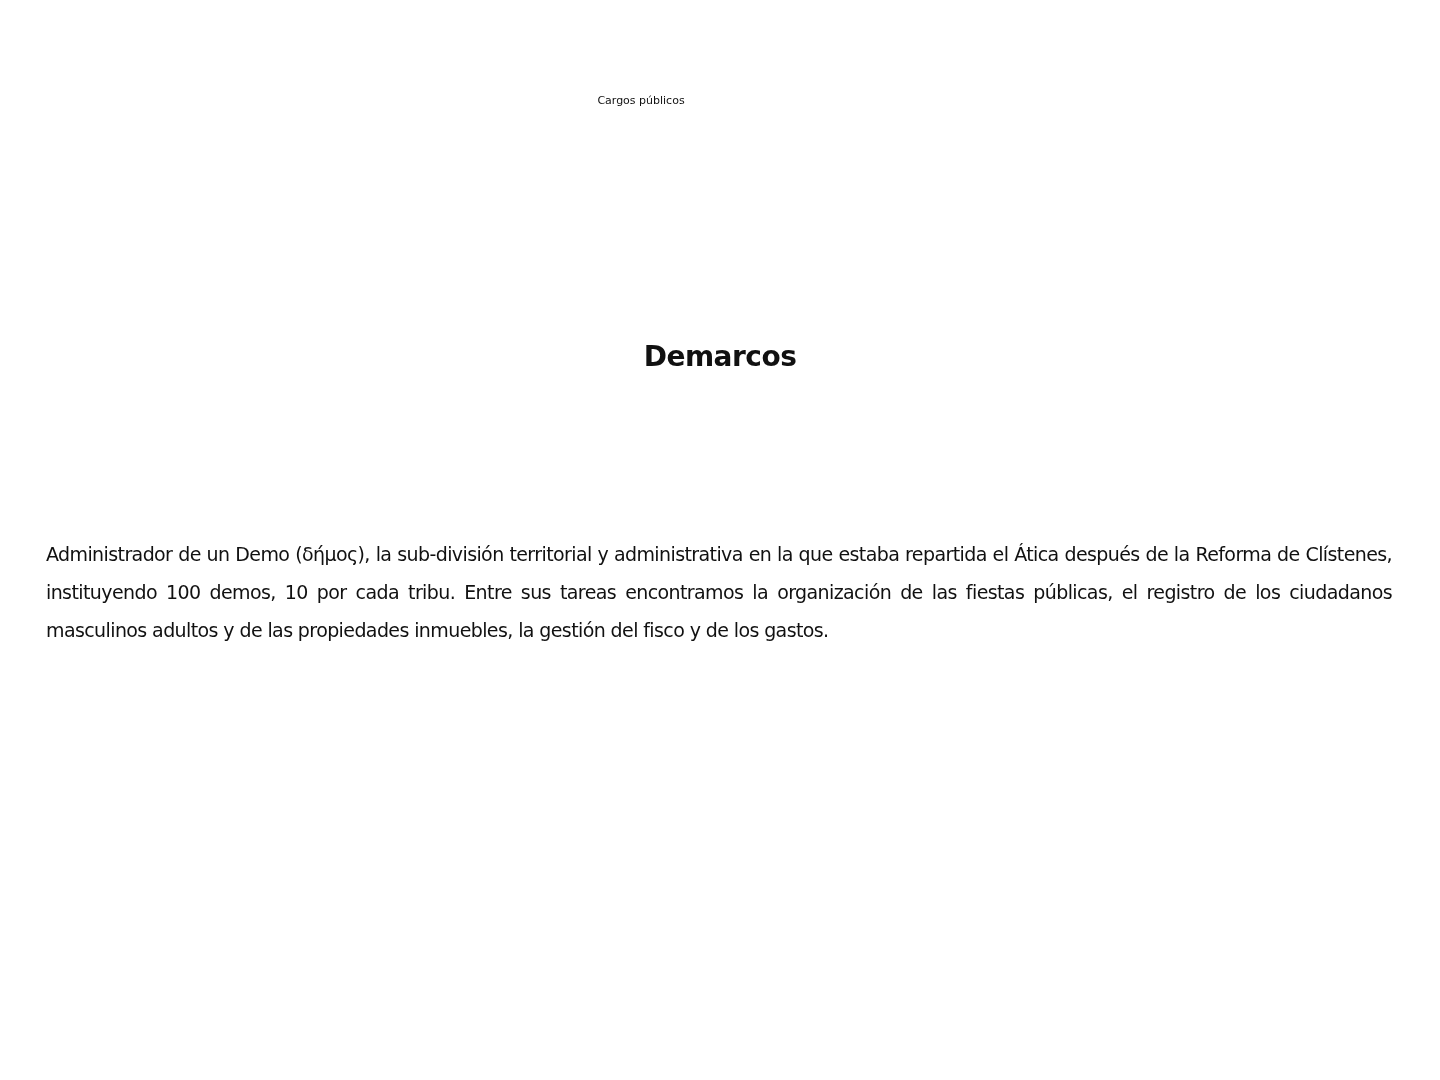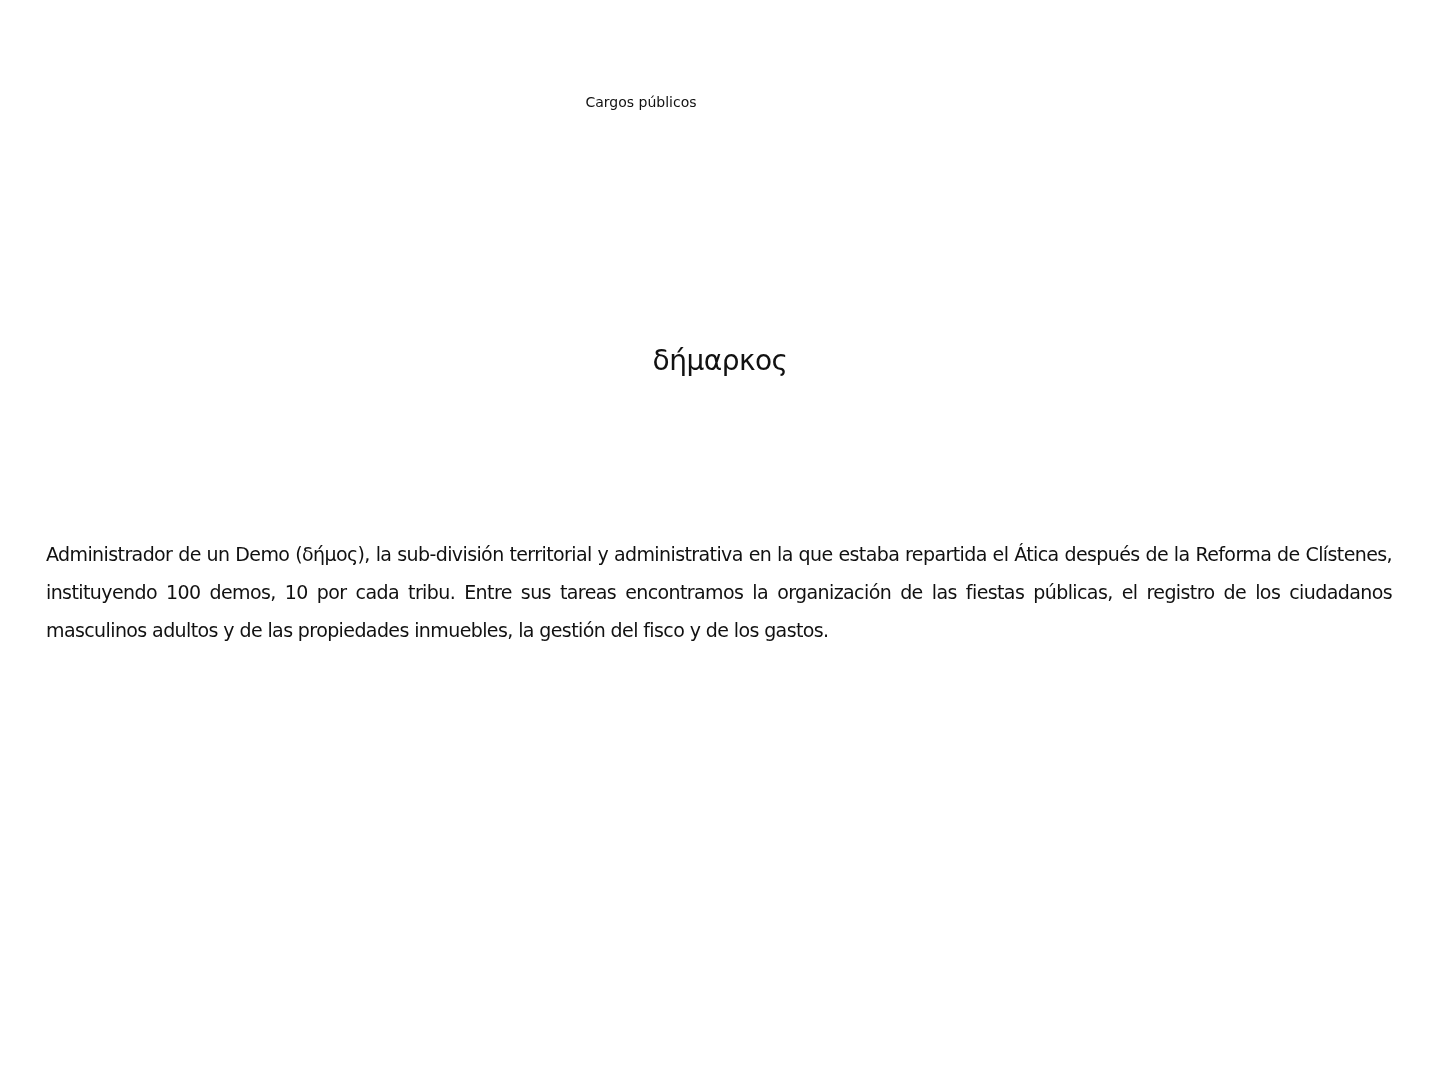--- a/index.html
+++ b/index.html
@@ -14,21 +14,21 @@
       overflow: hidden;
       color: #111111;
       font-family: "DejaVu Sans", sans-serif;
     }
     .header {
       position: absolute;
       top: 94px;
       left: 0;
       width: 1282px;
       text-align: center;
-      font-size: 14px;
+      font-size: 11px;
       letter-spacing: 0px;
     }
     .title-block {
       position: absolute;
       top: 338px;
       left: 0;
       width: 1440px;
       text-align: center;
     }
     .title {
@@ -53,16 +53,16 @@
       letter-spacing: -0.6px;
       white-space: pre-wrap;
     }
   </style>
 </head>
 <body>
 
 <div class="header">Cargos públicos</div>
 
 <div class="title-block">
-  <div class="subtitle">δήμαρκος</div>
+  <div class="title">Demarcos</div>
 </div>
 
 <div class="body-text">Administrador de un Demo (δήμος), la sub-división territorial y administrativa en la que estaba repartida el Ática después de la Reforma de Clístenes, instituyendo 100 demos, 10 por cada tribu. Entre sus tareas encontramos la organización de las fiestas públicas, el registro de los ciudadanos  masculinos adultos y de las propiedades inmuebles, la gestión del fisco y de los gastos.</div>
 
 </body></html>

